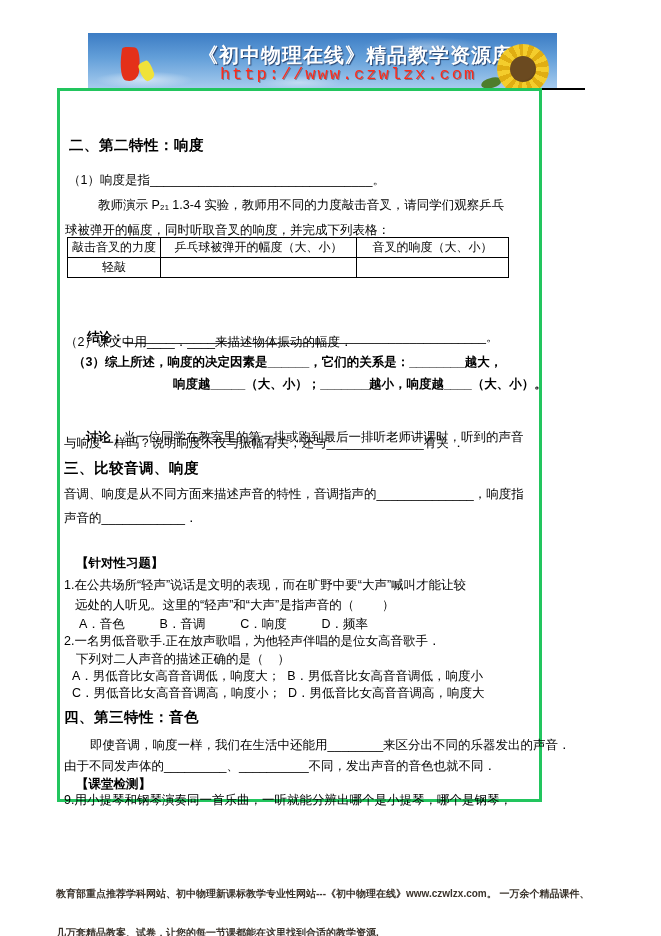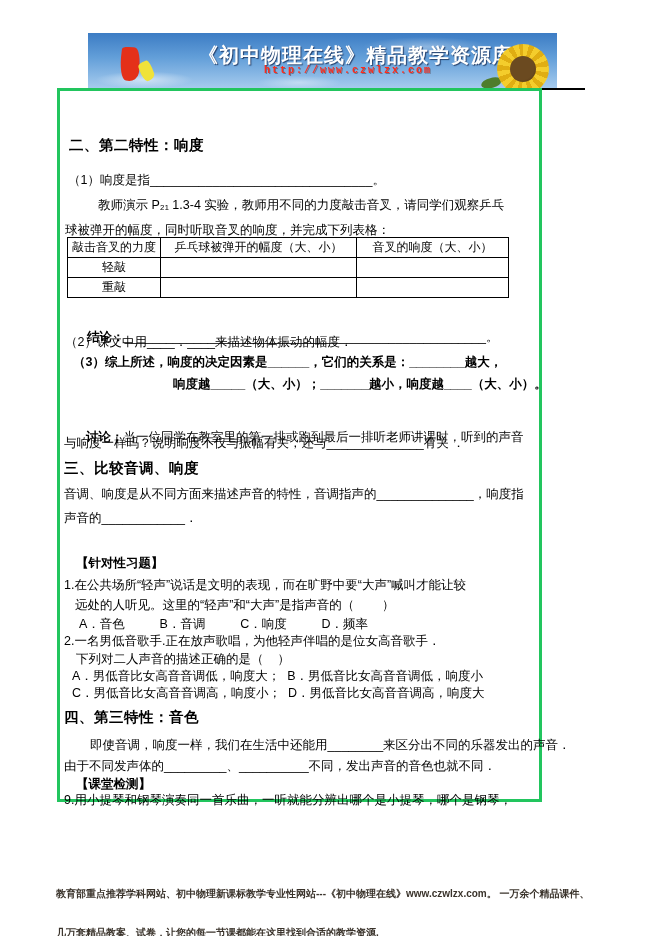--- a/index.html
+++ b/index.html
@@ -28,21 +28,21 @@
     background:#f0e23a; border-radius:70% 30% 60% 40% / 20% 80% 30% 80%;
     transform:rotate(-18deg);
   }
   .banner-title {
     position:absolute; left:110px; top:9px; width:300px; text-align:center;
     color:#fff; font-weight:bold; font-size:20px; letter-spacing:1px; white-space:pre;
     text-shadow:1px 1px 1px rgba(20,40,80,.8);
   }
   .banner-url {
     position:absolute; left:110px; top:32px; width:300px; text-align:center;
-    color:#ff2a1a; font-weight:bold; font-size:10px; letter-spacing:2px; white-space:pre;
+    color:#ff2a1a; font-weight:normal; font-size:17px; letter-spacing:2px; white-space:pre;
     font-family:"Liberation Mono", monospace;
     text-shadow:1px 1px 0 rgba(60,20,20,.4);
   }
   .sunflower {
     position:absolute; right:8px; bottom:-6px; width:52px; height:50px;
     border-radius:50%;
     background:repeating-conic-gradient(#f4cd2c 0 14deg, #e0ae12 14deg 28deg);
   }
   .sunflower::after {
     content:""; position:absolute; left:13px; top:12px; width:26px; height:26px;
@@ -102,25 +102,20 @@
         <tr>
       <th class="col1">敲击音叉的力度</th>
       <th class="col2">乒乓球被弹开的幅度（大、小）</th>
       <th class="col3">音叉的响度（大、小）</th>
     </tr>
     <tr>
       <td>轻敲</td>
       <td></td>
       <td></td>
     </tr>
-    <tr>
-      <td>重敲</td>
-      <td></td>
-      <td></td>
-    </tr>
   </tbody>
     </table>
 
   <div class="ln" style="left:5px; top:218px;">
     <span class="bold">结论：</span><span>____________________________________________________。</span>
   </div>
 
   <div class="ln" style="left:5px; top:242px;">（2）课文中用____．____来描述物体振动的幅度．</div>
 
   <div class="ln bold" style="left:5px;  top:262px;">（3）综上所述，响度的决定因素是______，它们的关系是：________越大，</div>

